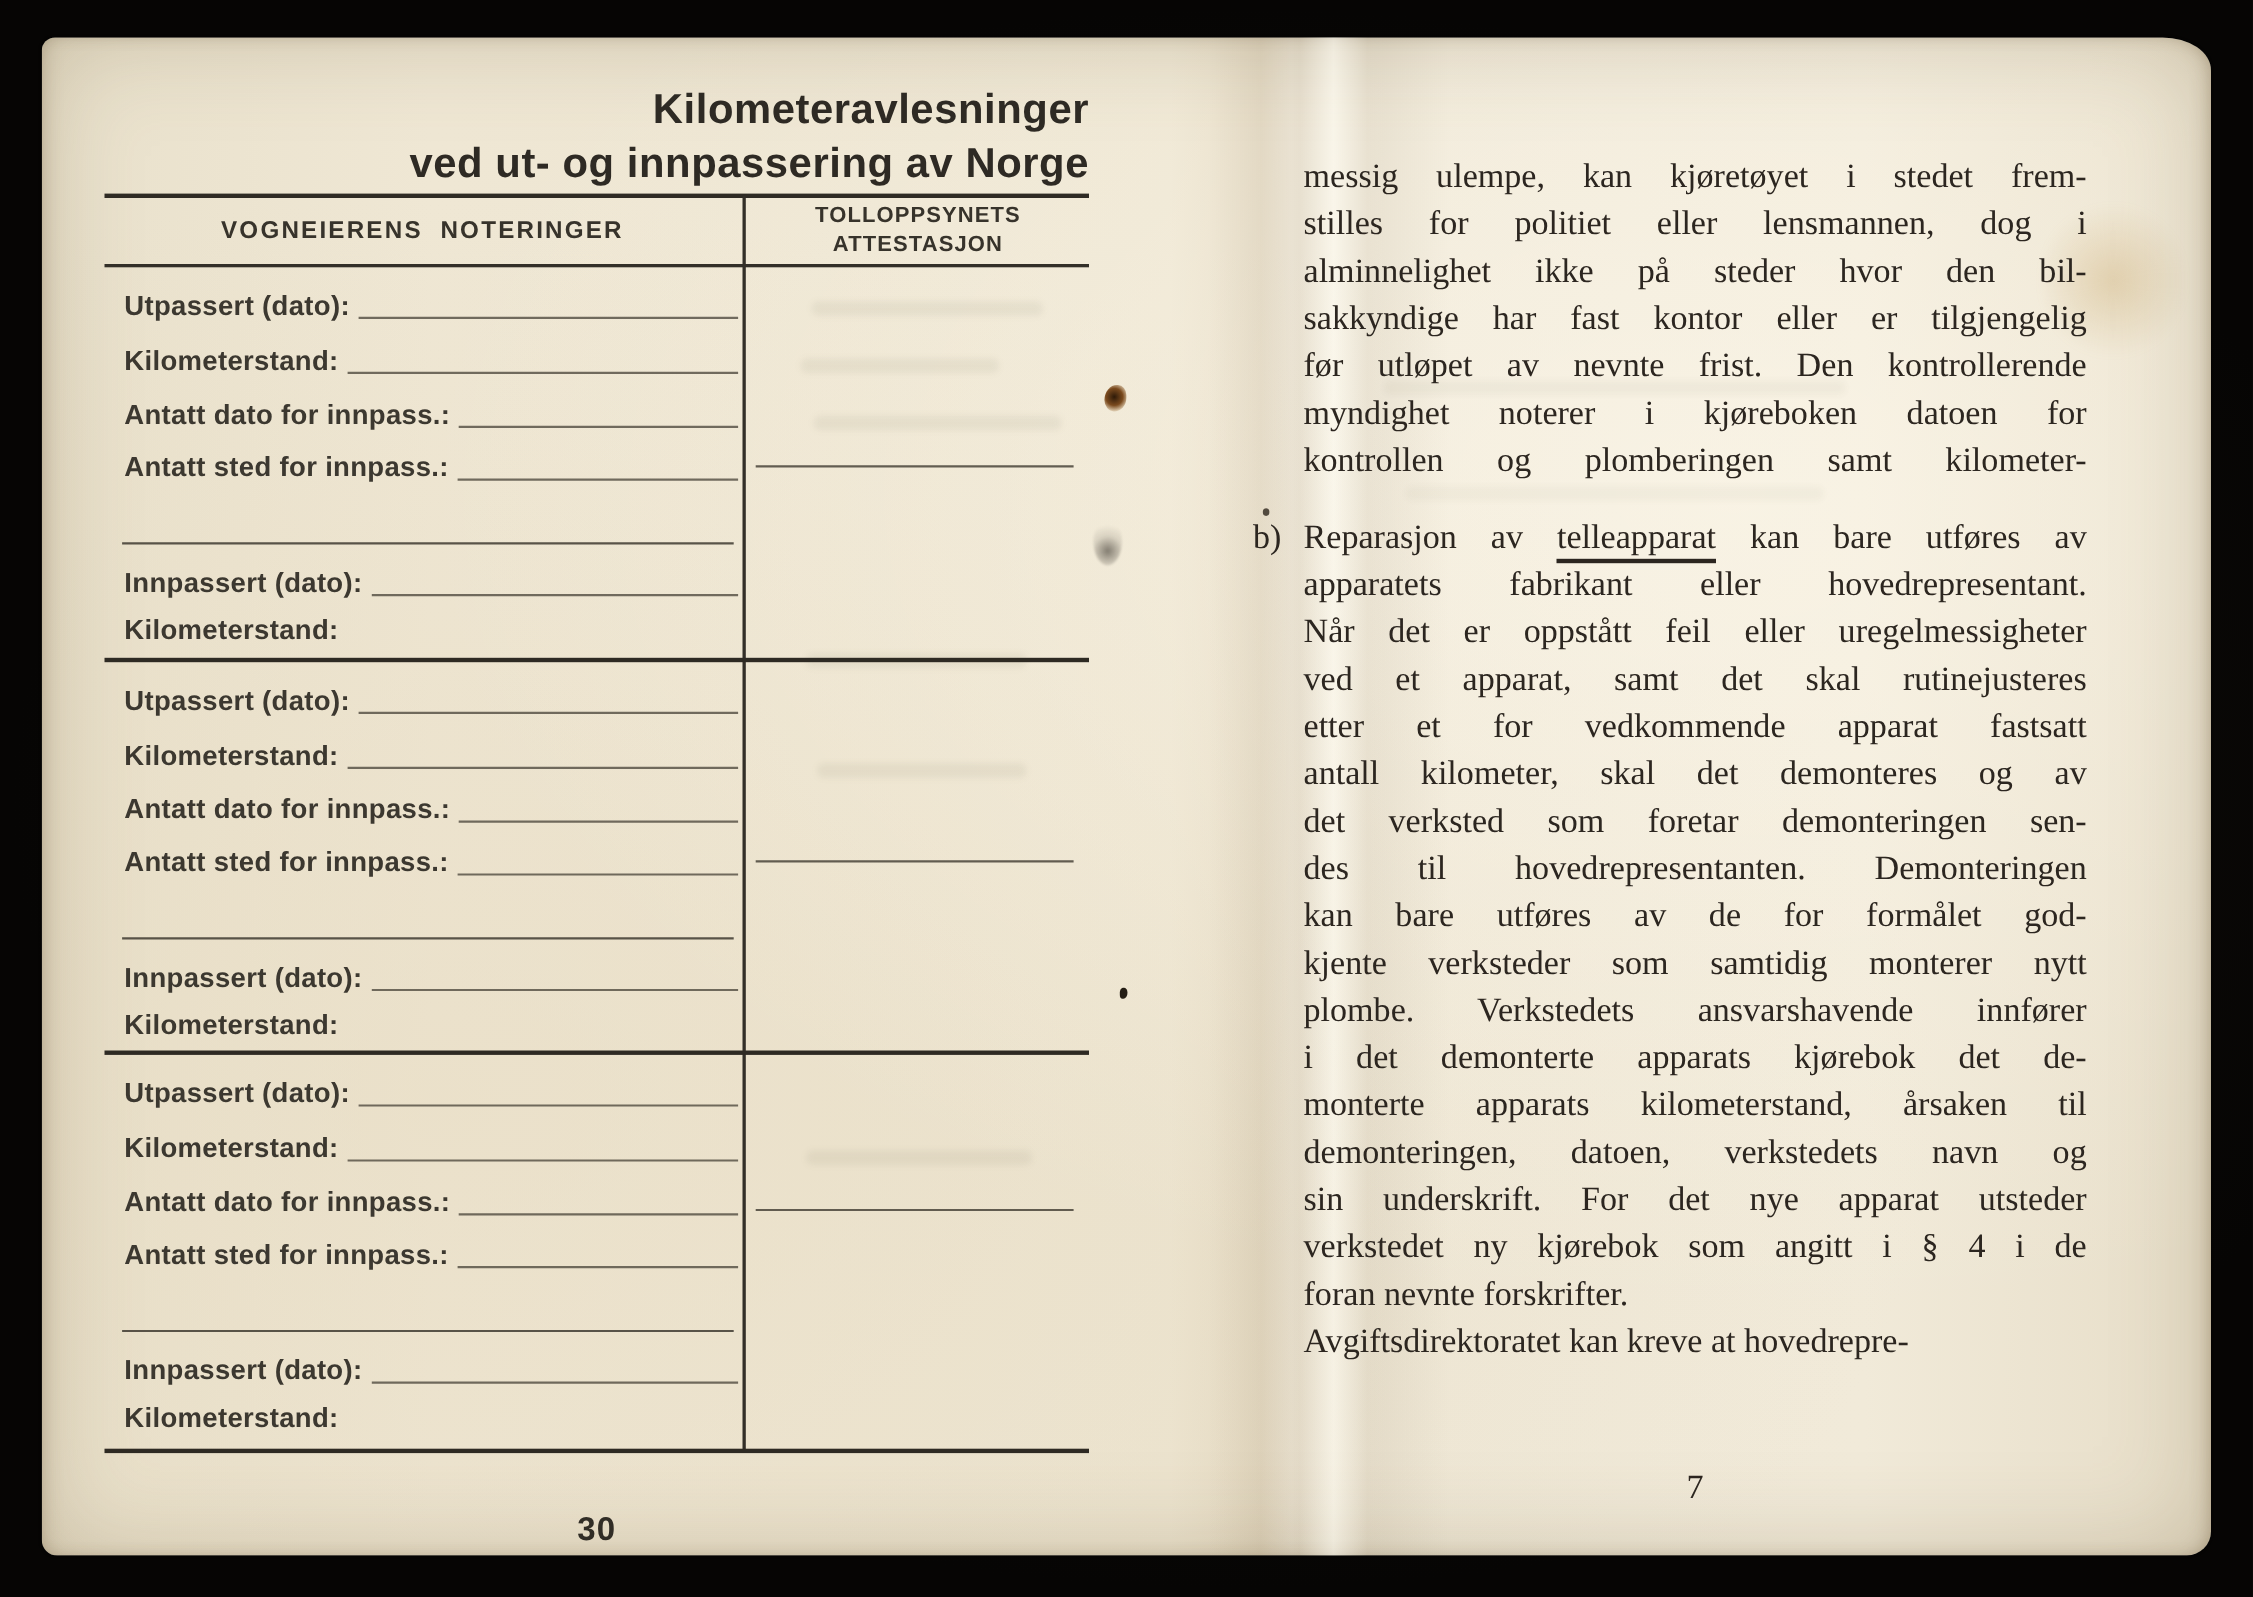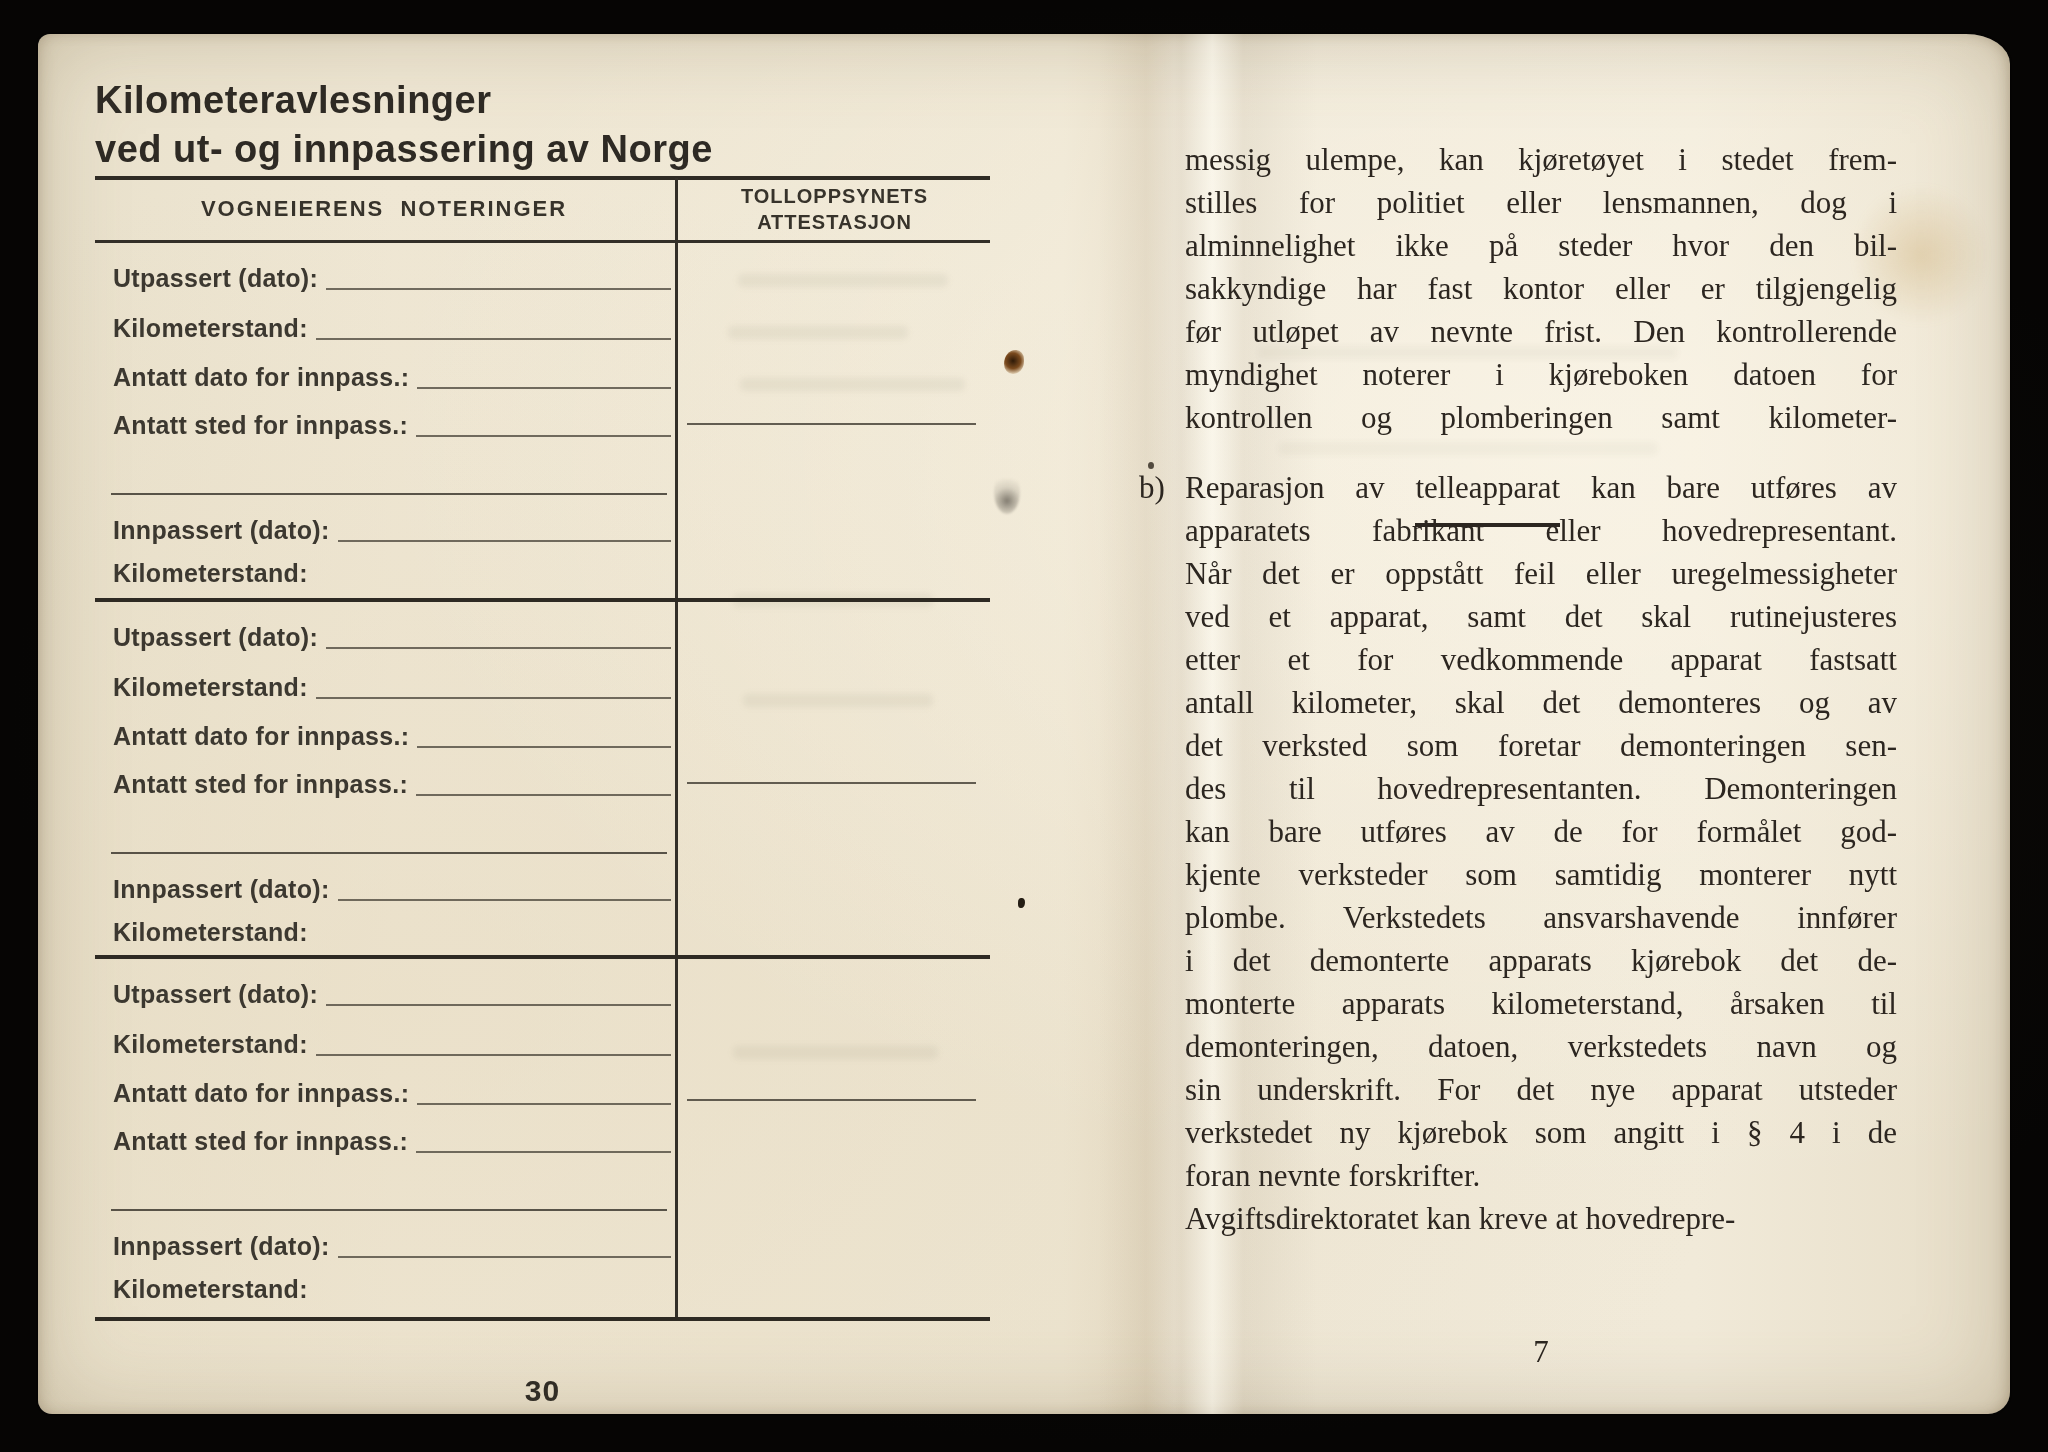--- a/index.html
+++ b/index.html
@@ -22,21 +22,21 @@
          background:radial-gradient(circle at 45% 45%, #2e1a08 0%, #7a4a1e 45%, rgba(160,110,50,.25) 75%, rgba(160,110,50,0) 100%);}
   .stain-smudge{position:absolute;left:994px;top:470px;width:26px;height:44px;border-radius:50%;
          background:radial-gradient(circle at 50% 70%, rgba(40,35,28,.55) 0%, rgba(40,35,28,.12) 40%, rgba(40,35,28,0) 70%);
          filter:blur(1px);}
   .stain-edge{position:absolute;left:1856px;top:180px;width:130px;height:150px;border-radius:50%;
          background:radial-gradient(circle, rgba(190,150,80,.30) 0%, rgba(190,150,80,0) 70%);filter:blur(4px);}
   .speck-a{position:absolute;left:1018px;top:898px;width:7px;height:10px;background:#241d14;border-radius:50% 50% 60% 40%;}
   .speck-b{position:absolute;left:1148px;top:462px;width:6px;height:7px;background:rgba(45,38,28,.8);border-radius:50%;}
   .ghost{position:absolute;background:rgba(90,78,58,.07);filter:blur(3px);height:13px;border-radius:6px;}
   
-  .lp-title{position:absolute;left:95px;top:76px;width:895px;text-align:left;
+  .lp-title{position:absolute;left:95px;top:76px;width:895px;text-align:right;
          font:700 38px/1.28 "Liberation Sans",sans-serif;color:#2e2a24;letter-spacing:.5px;}
   .ltable{position:absolute;left:95px;top:176px;width:895px;height:1144px;}
   .rule-top{position:absolute;left:0;top:0;width:100%;height:4px;background:#2f2b24;}
   .rule-head{position:absolute;left:0;top:64px;width:100%;height:3px;background:#332f28;}
   .vdivider{position:absolute;left:580px;top:2px;bottom:0;width:3px;background:#332f28;}
   .col1h{position:absolute;left:0;top:22px;width:578px;text-align:center;
          font:700 22px/1 "Liberation Sans",sans-serif;color:#37332b;letter-spacing:2px;word-spacing:8px;}
   .col2h{position:absolute;left:584px;top:7px;right:0;text-align:center;
          font:700 20px/26px "Liberation Sans",sans-serif;color:#37332b;letter-spacing:1px;}
   .groups{position:absolute;left:0;top:67px;width:100%;}
@@ -53,21 +53,21 @@
   .lp-pagenum{position:absolute;left:95px;top:1336px;width:895px;text-align:center;
          font:700 30px/1 "Liberation Sans",sans-serif;color:#312d26;letter-spacing:1px;margin-top:40px;}
   
   .rp-text{position:absolute;left:1185px;top:138px;width:712px;}
   .para{position:relative;}
   .para.marked{margin-top:27px;}
   .tline{font:400 31px/43px "Liberation Serif",serif;color:#2c2620;
          text-align:justify;text-align-last:justify;white-space:normal;}
   .tline.endline{text-align-last:left;}
   .marker{position:absolute;left:-46px;top:0;font:400 31px/43px "Liberation Serif",serif;color:#2c2620;}
-  .uword{border-bottom:4px solid #2c2620;padding-bottom:18px;}
+  .uword{border-bottom:4px solid #2c2620;padding-bottom:3px;}
   .rp-pagenum{position:absolute;left:1185px;top:1336px;width:712px;text-align:center;
          font:400 31px/1 "Liberation Serif",serif;color:#2c2620;}
 </style>
 </head>
 <body>
 
 <div class="stage">
   <div class="paper">
     <div class="gutter-shadow"></div>
 

